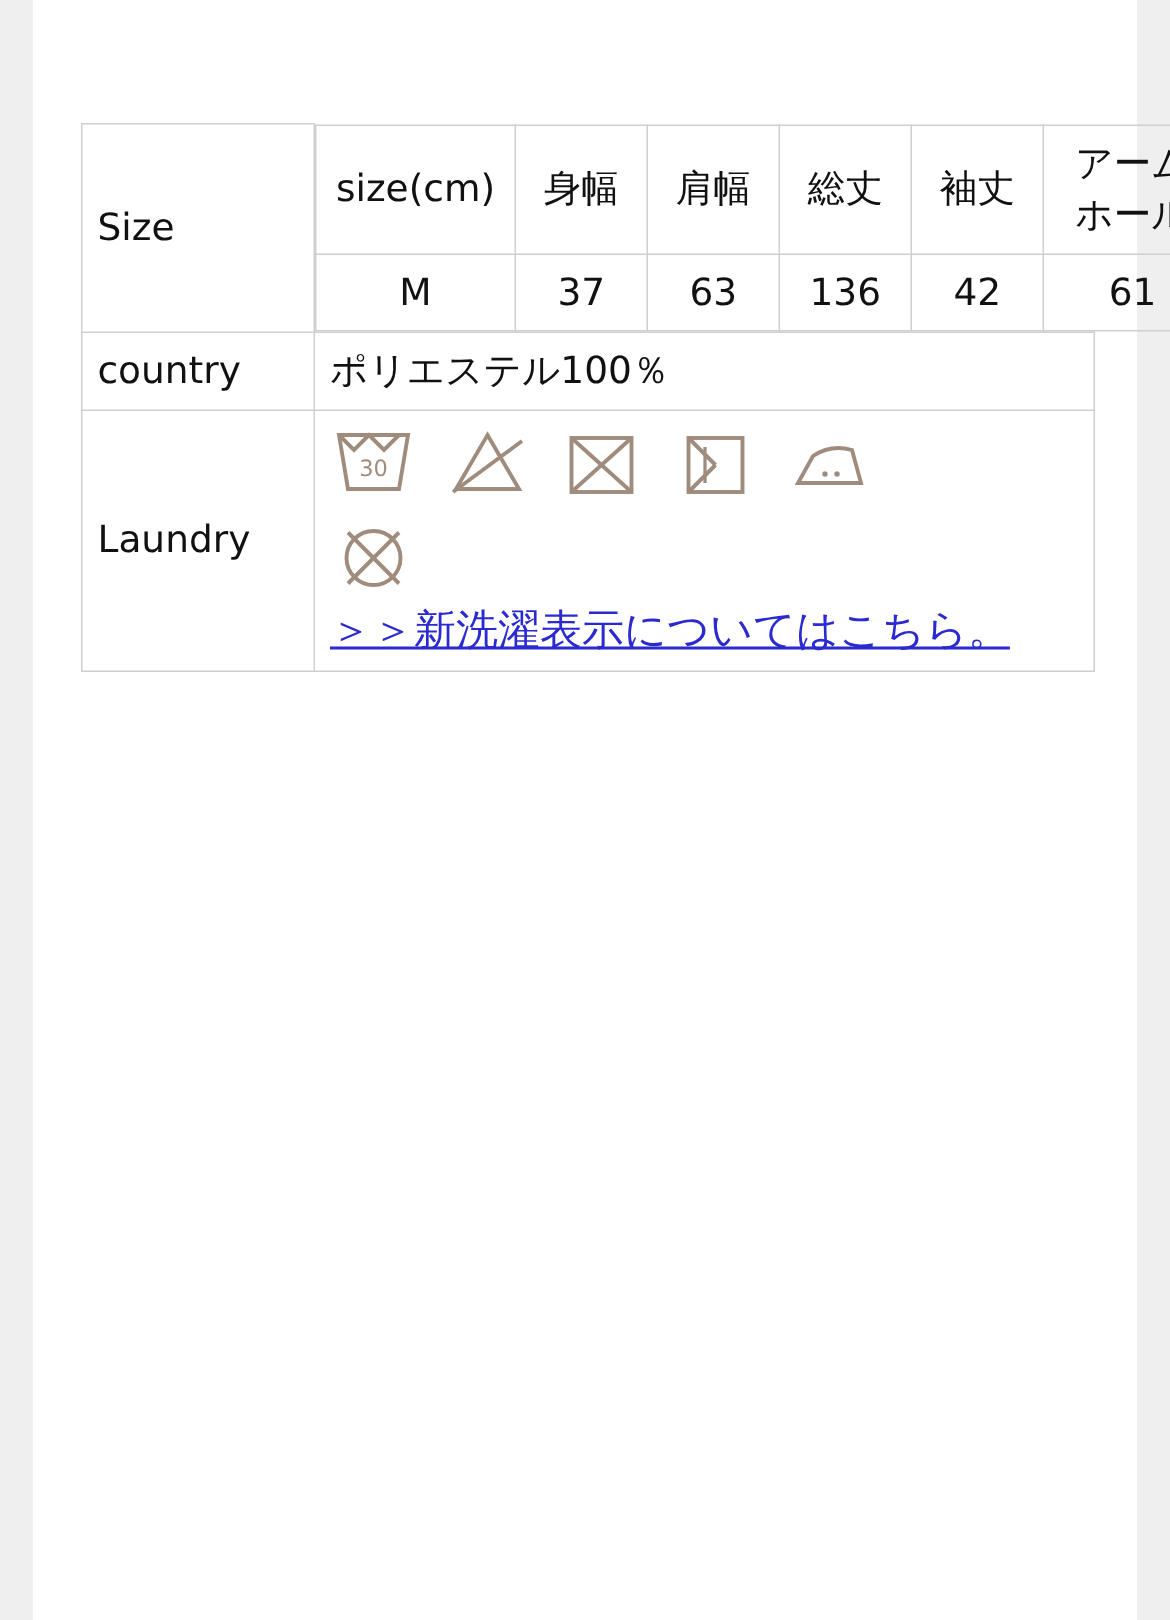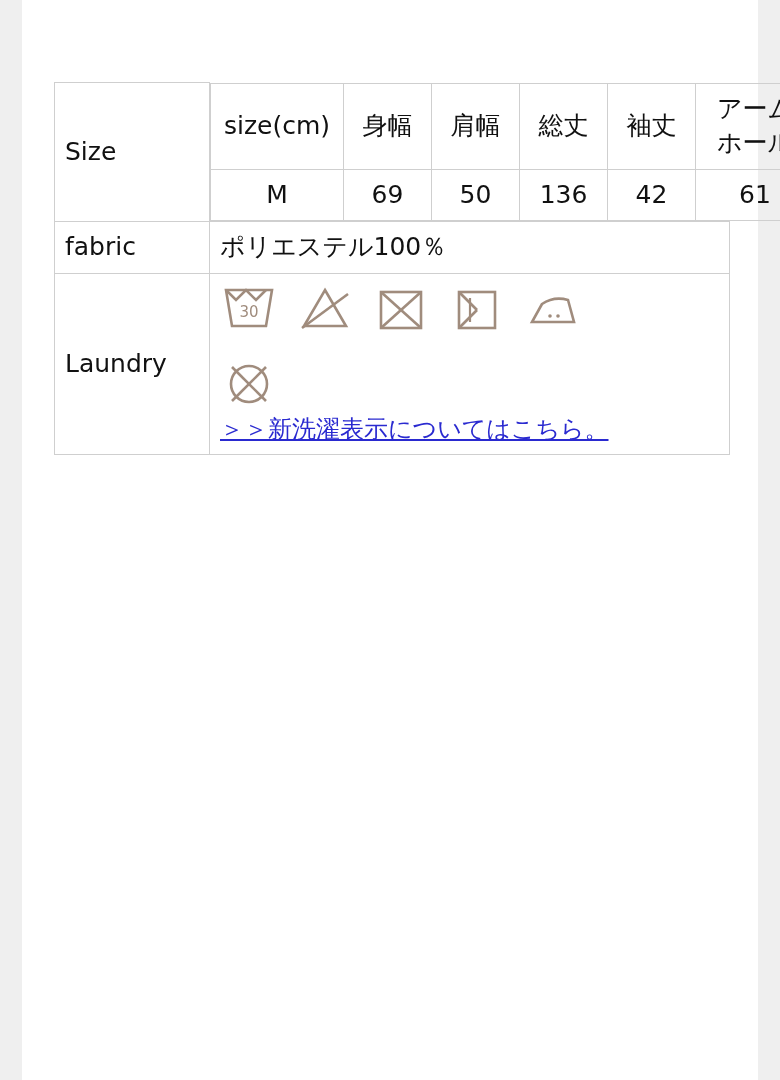--- a/index.html
+++ b/index.html
@@ -68,30 +68,30 @@
   .col-size { width: 112px; }
   .col-num  { width: 67px; }
   .col-armh { width: 98px; }
 
   .value-cell {
     padding-left: 14px;
   }
   .laundry-icons {
     display: flex;
     flex-wrap: wrap;
-    gap: 22px 18px;
+    gap: 10px 18px;
     max-width: 420px;
     margin-bottom: 4px;
     text-align: center;
   }
   .laundry-icons svg { display: block; }
   .laundry-link {
     display: inline-block;
     color: #2a2ad0;
-    font-size: 24px;
+    font-size: 28px;
     line-height: 1.4;
     text-align: center;
   }
   .row-size-label { vertical-align: middle; margin-top: 44px; }
 </style>
 </head>
 <body>
 
 <div id="page">
   <div class="sheet">
@@ -108,35 +108,35 @@
                     <td class="col-size">size(cm)</td>
                     <td class="col-num">身幅</td>
                     <td class="col-num">肩幅</td>
                     <td class="col-num">総丈</td>
                     <td class="col-num">袖丈</td>
                     <td class="col-armh">アームホール</td>
 
                   </tr>
                   <tr>
                     <td class="col-size">M</td>
-                    <td class="col-num">69</td>
-                    <td class="col-num">50</td>
+                    <td class="col-num">37</td>
+                    <td class="col-num">63</td>
                     <td class="col-num">136</td>
                     <td class="col-num">42</td>
                     <td class="col-armh">61</td>
 
                   </tr>
                 </tbody>
               </table>
             </td>
           </tr>
 
 
           <tr>
-            <td class="lbl">fabric</td>
+            <td class="lbl">country</td>
             <td class="value-cell">ポリエステル100％</td>
           </tr>
 
 
           <tr>
             <td class="lbl">Laundry</td>
             <td class="value-cell">
               <div class="laundry-icons">
                 <span>
                   <svg width="58" height="52" viewBox="0 0 58 52">

